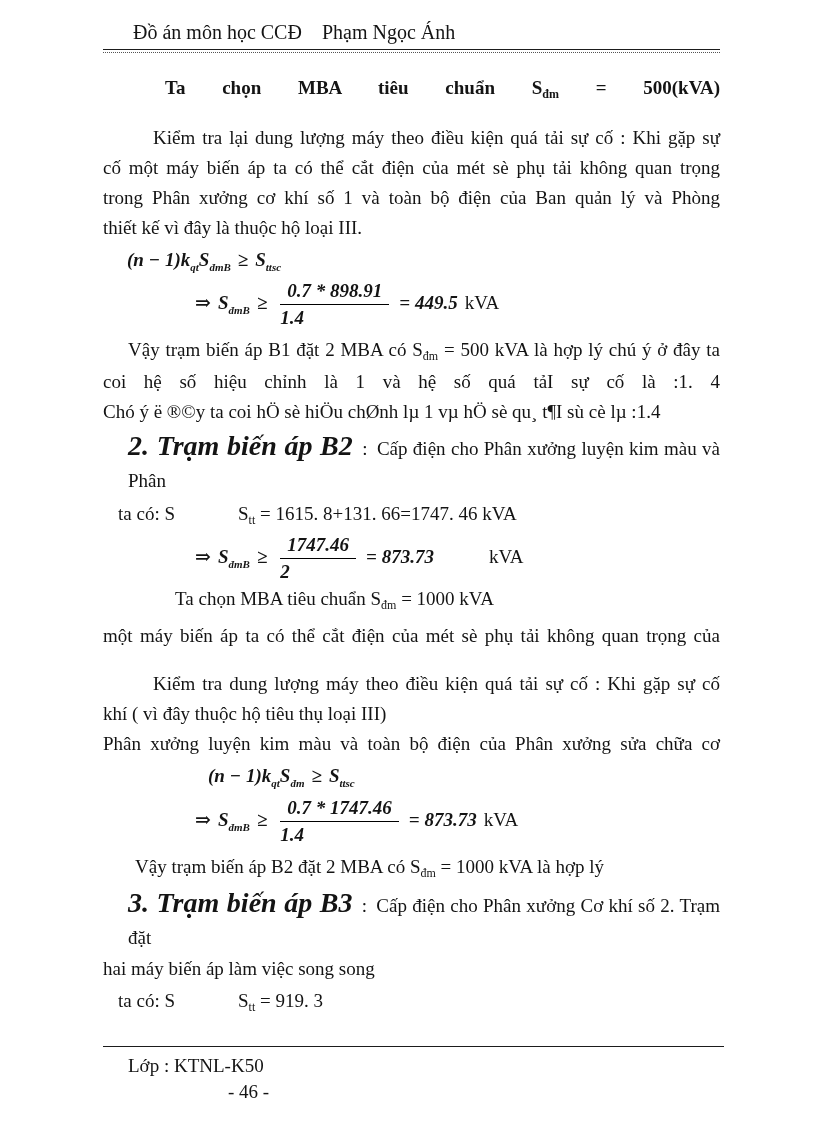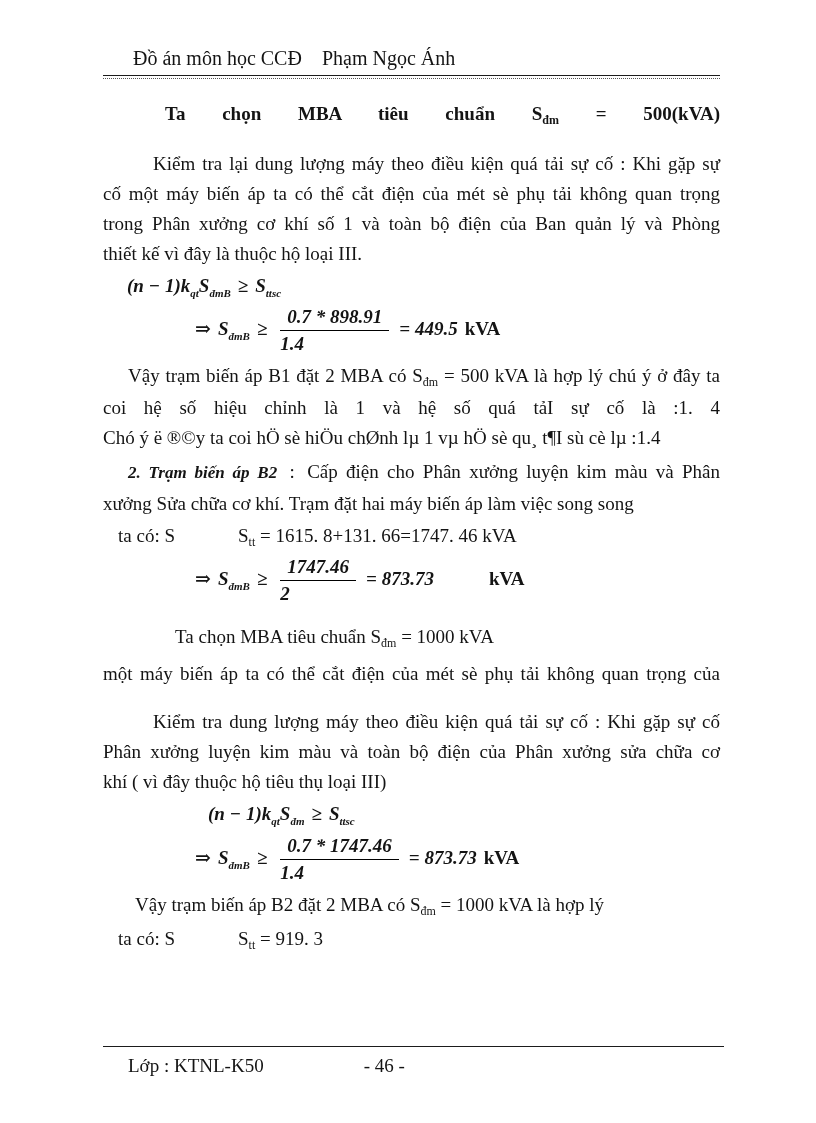--- a/index.html
+++ b/index.html
@@ -1,88 +1,89 @@
 <!DOCTYPE html>
 <html><head>
 <meta charset="utf-8">
 <style>
   html,body { margin:0; padding:0; background:#ffffff; }
   .page {
     position:relative;
     width:816px; height:1123px;
     background:#ffffff;
     box-sizing:border-box;
-    padding:45px 96px 0 103px;
+    padding:19px 96px 0 103px;
     font-family:"Liberation Serif","DejaVu Serif",serif;
     color:#141414;
     overflow:hidden;
     -webkit-font-smoothing:antialiased;
   }
   
   .hdr {
     display:flex; gap:20px;
     padding-left:30px; padding-bottom:4px;
     font-size:20px; line-height:26px;
     border-bottom:1.5px solid #1b1b1b;
   }
   .hdr-rule2 { height:2px; border-bottom:1px dotted #555; margin-bottom:0; }
   
   .line { font-size:19px; line-height:30px; white-space:normal; }
   .jl   { text-align:justify; text-align-last:justify; text-justify:inter-word; }
   .sub  { font-size:12px; position:relative; top:4px; letter-spacing:0; }
   
   .sec-line { font-size:19px; line-height:32px; }
-  .sec-title { font-weight:bold; font-style:italic; font-size:17px; }
+  .sec-title { font-weight:bold; font-style:italic; font-size:28px; }
   .sec-sep { padding:0 4px; }
   
   .formula {
     font-weight:bold; font-style:italic; font-size:19px;
     margin-left:92px; line-height:30px;
   }
   .fsub { font-size:11px; position:relative; top:5px; }
   .rel  { margin:0 7px; }
   .arrow{ margin-right:7px; }
   .frac { display:inline-block; vertical-align:middle; text-align:left; margin:0 6px; }
   .frac .num { display:block; border-bottom:1.8px solid #000; padding:0 7px 1px; line-height:24px; }
   .frac .den { display:block; padding-top:1px; line-height:24px; }
   .result { margin-left:4px; }
-  .unit { font-style:normal; font-weight:bold; margin-left:7px; }
+  .unit { font-style:normal; font-weight:normal; margin-left:7px; }
   .unit-far { margin-left:55px; }
   
   .intro { padding-left:62px; }
   .p1-first,.p3-first { padding-left:50px;margin-top:18px; }
   .p2-first { padding-left:25px; }
   .p4-line { padding-left:32px; }
   .sec-first { padding-left:25px; }
   .taco { padding-left:15px; font-size:19px; line-height:30px; }
   .taco-val { margin-left:63px; }
   .chon1000 { padding-left:72px; }
   
   .mt-intro { margin-top:20px;font-weight:bold; }
   .mt-p1 { margin-top:5px; }
   .mt-f1 { margin-top:2px;margin-left:24px; }
   .mt-f2 { margin-top:2px; }
   .mt-p2 { margin-top:5px; }
   .mt-sec2 { margin-top:3px; }
   .mt-taco2 { margin-top:2px; }
   .mt-f3 { margin-top:2px; }
-  .mt-chon { margin-top:16px; }
+  .mt-chon { margin-top:0; }
   .mt-p3 { margin-top:5px; }
   .mt-f4 { margin-top:2px;font-style:italic; }
   .mt-f5 { margin-top:3px; }
   .mt-p4 { margin-top:5px; }
   .mt-sec3 { margin-top:3px; }
   .mt-taco3 { margin-top:2px; }
   
   .ftr {
     position:absolute; left:103px; right:92px; top:1046px;
     border-top:1.5px solid #1b1b1b;
     padding-top:6px; padding-left:25px;
     font-size:19px; line-height:26px;
     display:flex;
+    flex-direction:column;
   }
   .ftr-page { margin-left:100px; }
 </style>
 </head>
 <body>
 
 <div class="page">
 
   <div class="hdr">
     <span>Đồ án môn học CCĐ</span>
@@ -114,42 +115,49 @@
     <div class="line jl">coi hệ số hiệu chỉnh là 1 và hệ số quá tảI sự cố là :1. 4</div>
     <div class="line">Chó ý ë ®©y ta coi hÖ sè hiÖu chØnh lµ 1 vµ hÖ sè qu¸ t¶I sù cè lµ :1.4</div>
   </div>
 
   <div class="mt-sec2">
     <div class="sec-line jl sec-first">
       <span class="sec-title">2. Trạm biến áp B2</span>
       <span class="sec-sep">:</span>
       <span>Cấp điện cho Phân xưởng luyện kim màu và Phân</span>
     </div>
-    <div class="line">xưởng Sửa chữa cơ khí. Trạm đặt hai máy biến áp làm việc song song</div>
   </div>
 
   <div class="taco mt-taco2"><span>ta có: S</span><span class="taco-val"><span>S</span><span class="sub">tt</span><span> = 1615. 8+131. 66=1747. 46 kVA</span></span></div>
 
   <div class="formula mt-f3"><span class="arrow">⇒</span><span>S</span><span class="fsub">đmB</span><span class="rel">≥</span><span class="frac"><span class="num">1747.46</span><span class="den">2</span></span><span class="result">= 873.73</span><span class="unit unit-far">kVA</span></div>
 
   <div class="line chon1000 mt-chon"><span>Ta chọn MBA tiêu chuẩn S</span><span class="sub">đm</span><span> = 1000 kVA</span></div>
 
   <div class="mt-p3">
     <div class="line jl">một máy biến áp ta có thể cắt điện của mét sè phụ tải không quan trọng của</div>
     <div class="line jl p3-first">Kiểm tra dung lượng máy theo điều kiện quá tải sự cố : Khi gặp sự cố</div>
+    <div class="line">khí ( vì đây thuộc hộ tiêu thụ loại III)</div>
     <div class="line jl">Phân xưởng luyện kim màu và toàn bộ điện của Phân xưởng sửa chữa cơ</div>
-    <div class="line">khí ( vì đây thuộc hộ tiêu thụ loại III)</div>
   </div>
 
   <div class="formula mt-f4" style="margin-left:105px;"><span>(n − 1)k</span><span class="fsub">qt</span><span>S</span><span class="fsub">đm</span><span class="rel">≥</span><span>S</span><span class="fsub">ttsc</span></div>
 
   <div class="formula mt-f5"><span class="arrow">⇒</span><span>S</span><span class="fsub">đmB</span><span class="rel">≥</span><span class="frac"><span class="num">0.7 * 1747.46</span><span class="den">1.4</span></span><span class="result">= 873.73</span><span class="unit">kVA</span></div>
 
   <div class="line p4-line mt-p4"><span>Vậy trạm biến áp B2 đặt 2 MBA có S</span><span class="sub">đm</span><span> = 1000 kVA là hợp lý</span></div>
 
+  <div class="mt-sec3">
+    <div class="sec-line jl sec-first">
+      <span class="sec-title">3. Trạm biến áp B3</span>
+      <span class="sec-sep">:</span>
+      <span>Cấp điện cho Phân xưởng Cơ khí số 2. Trạm đặt</span>
+    </div>
+    <div class="line">hai máy biến áp làm việc song song</div>
+  </div>
 
   <div class="taco mt-taco3"><span>ta có: S</span><span class="taco-val"><span>S</span><span class="sub">tt</span><span> = 919. 3</span></span></div>
 
   <div class="ftr">
     <span>Lớp : KTNL-K50</span>
     <span class="ftr-page">- 46 -</span>
   </div>
 
 </div>
 

